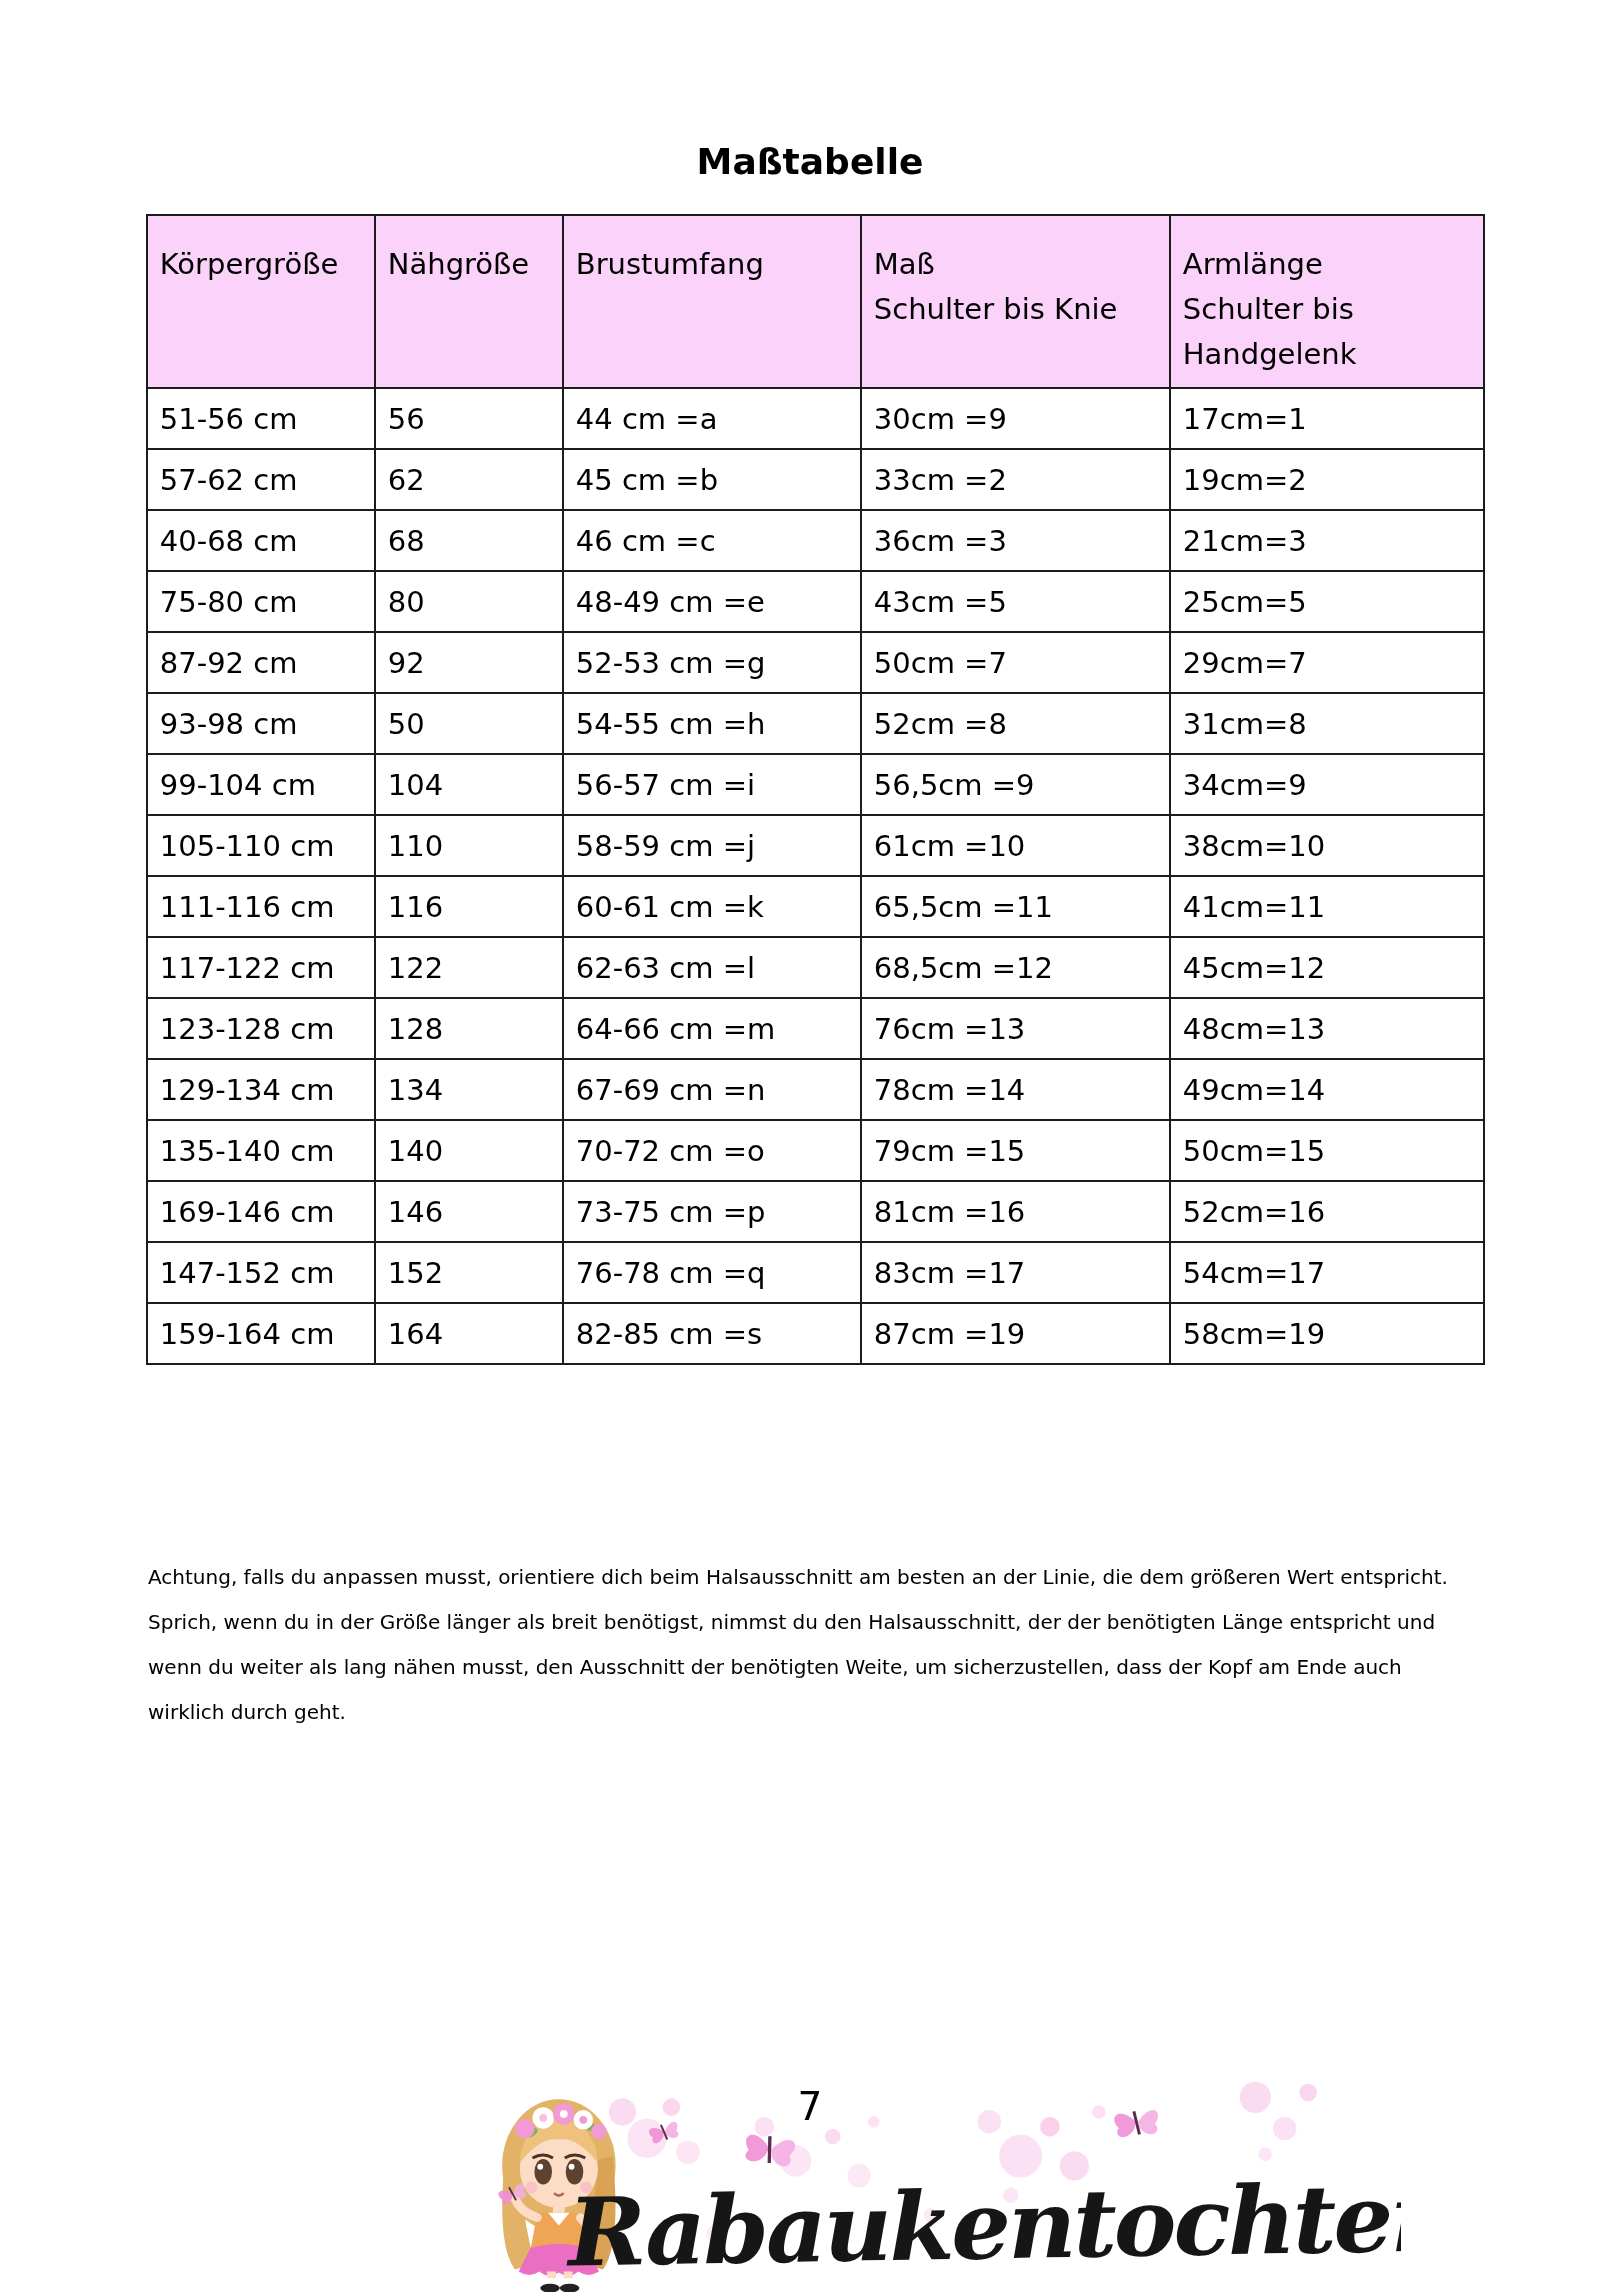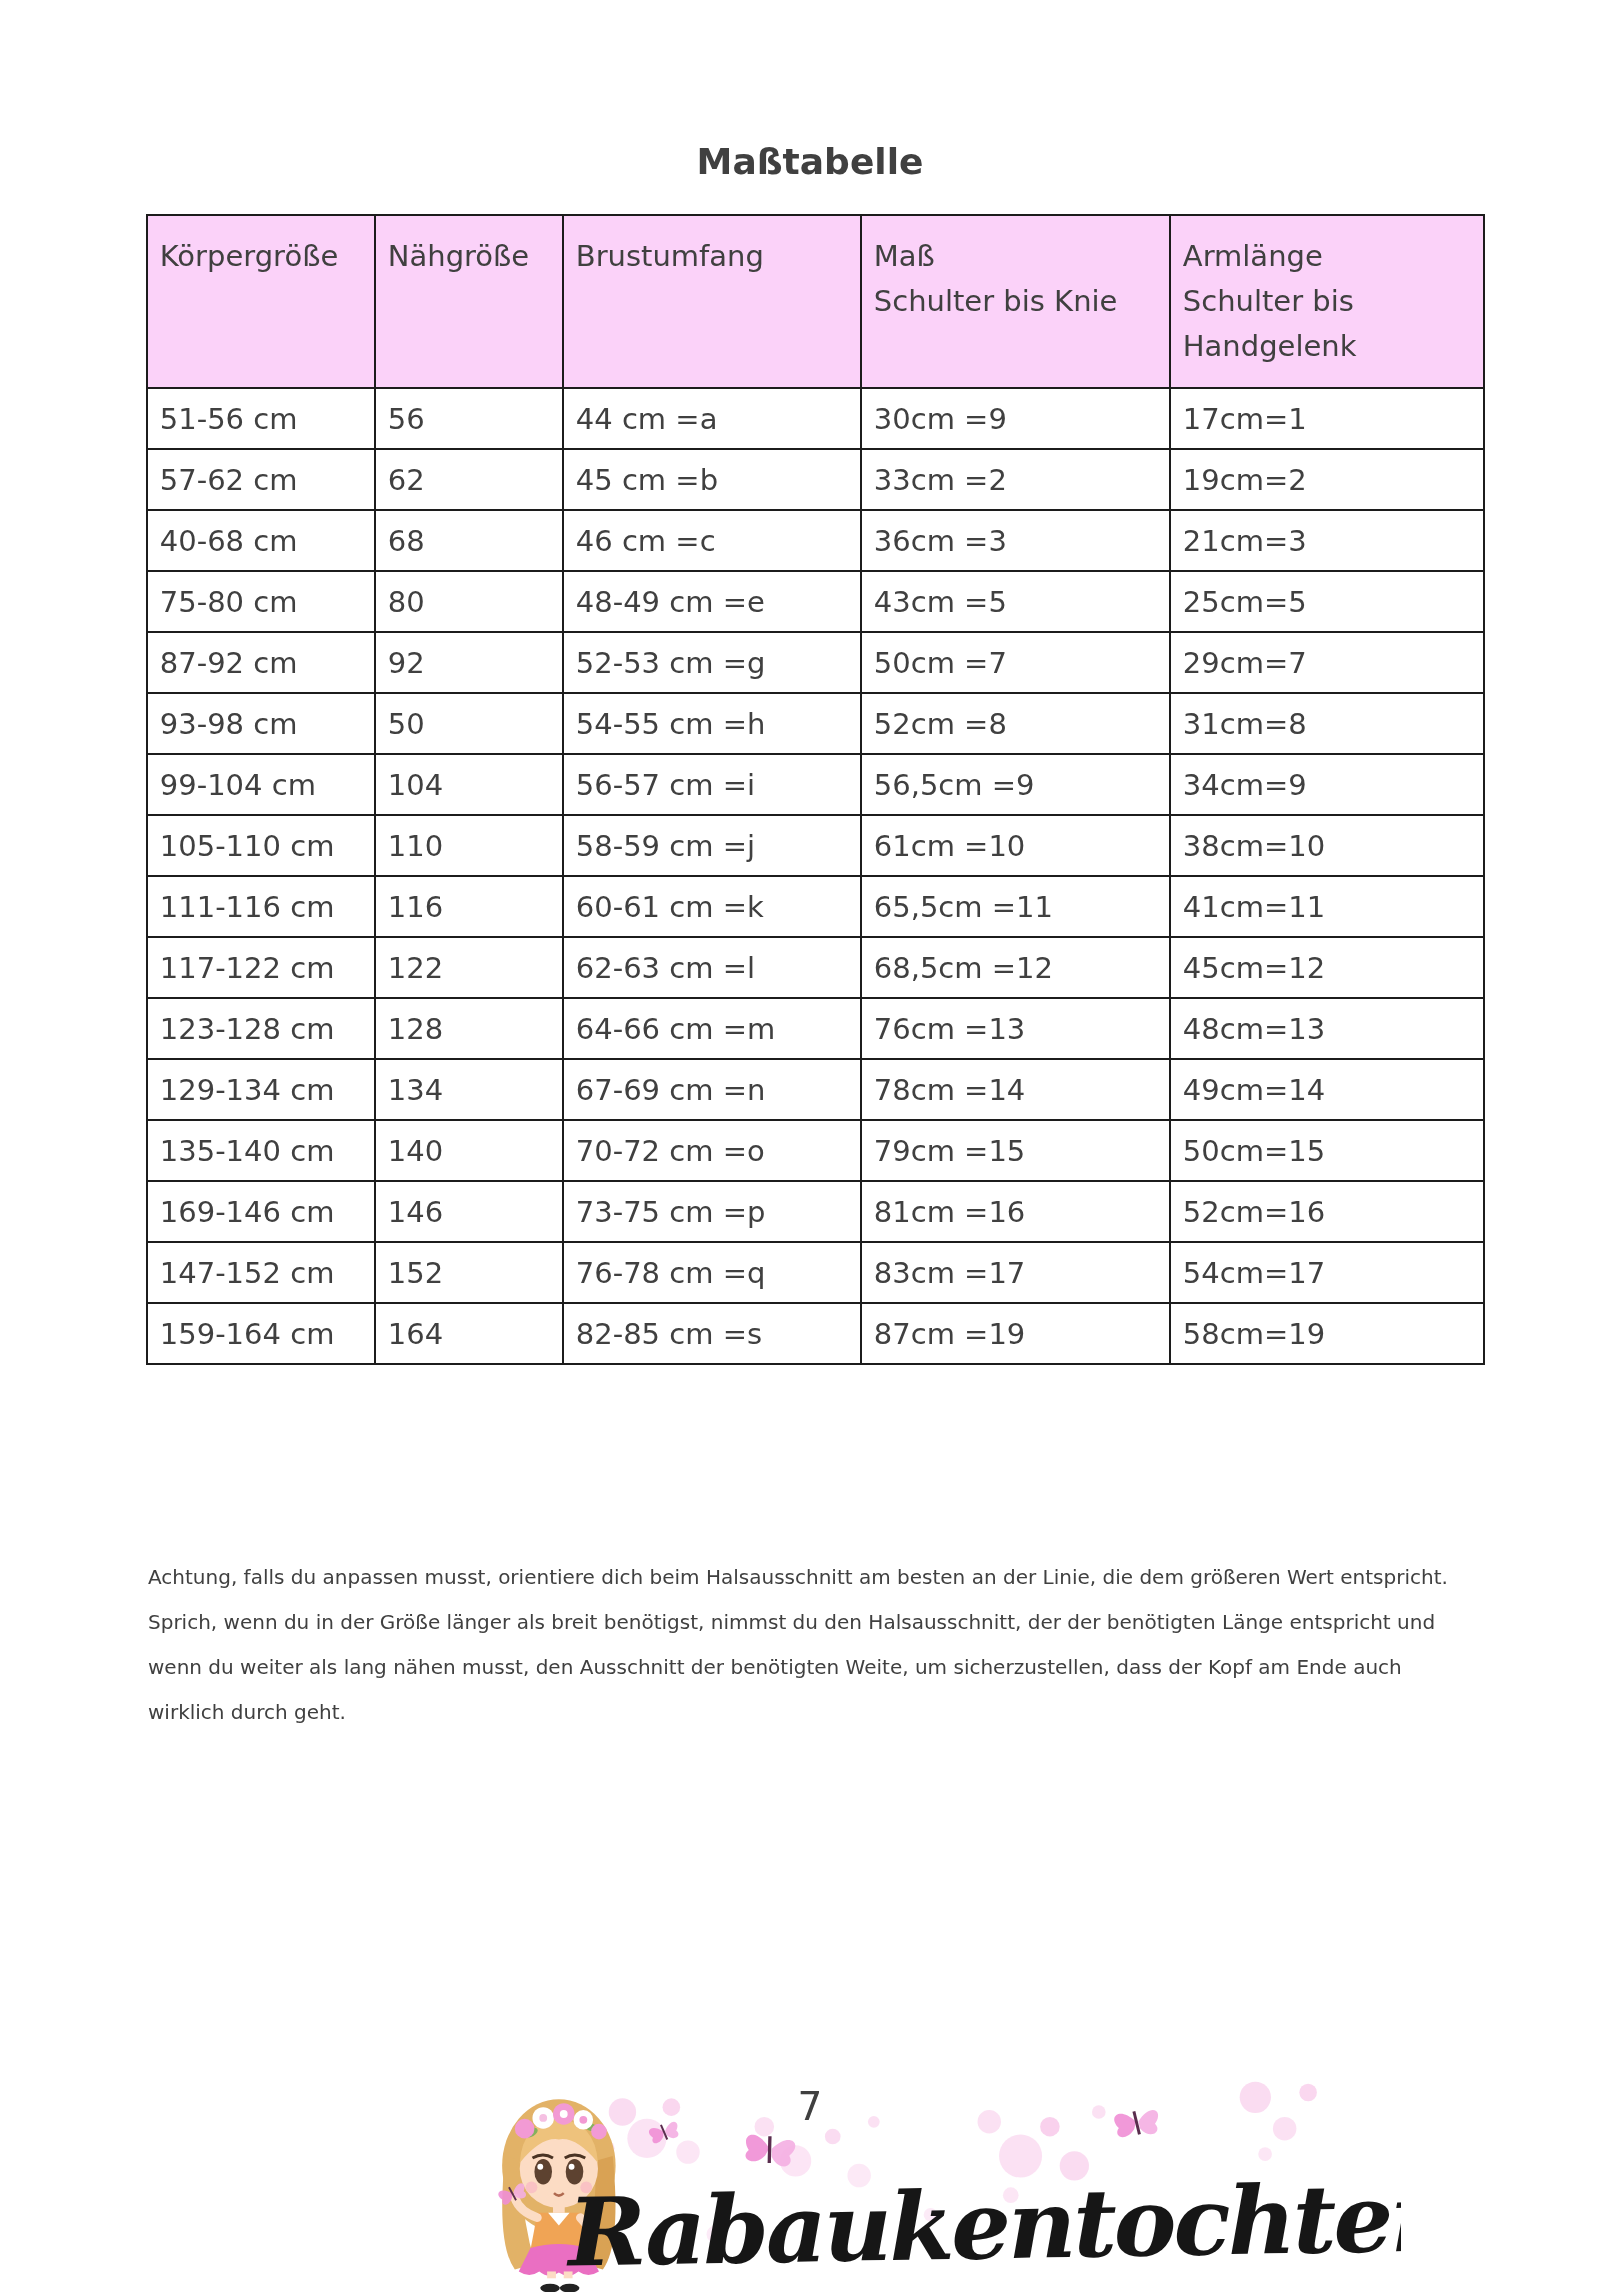--- a/index.html
+++ b/index.html
@@ -3,21 +3,21 @@
 <meta charset="utf-8">
 <style>
   * { margin:0; padding:0; box-sizing:border-box; }
   html,body { background:#ffffff; }
   .page {
     position:relative;
     width:1620px; height:2293px;
     margin:0 auto;
     background:#ffffff;
     font-family:"DejaVu Sans", sans-serif;
-    color:#404040;
+    color:#000000;
     overflow:hidden;
   }
   .doc-title {
     position:absolute; top:141px; left:0; width:100%;
     text-align:center;
     font-size:36px; font-weight:bold;
     letter-spacing:0px;
   }
   table.size-table {
     position:absolute; left:146px; top:214px;
@@ -36,21 +36,21 @@
     font-weight:normal;
     text-align:left;
     padding:2px 5.9px 2px 11.8px;
   }
   .size-table th {
     background:#fbd2f9;
     height:173px;
     vertical-align:top;
     white-space:pre-line;
     line-height:45px;
-    padding-top:18px;
+    padding-top:26px;
   }
   .size-table td {
     height:61px;
     vertical-align:middle;
     background:#ffffff;
   }
   .note {
     position:absolute; left:148px; top:1555px; width:1318px;
     font-size:20px;
     line-height:45px;

